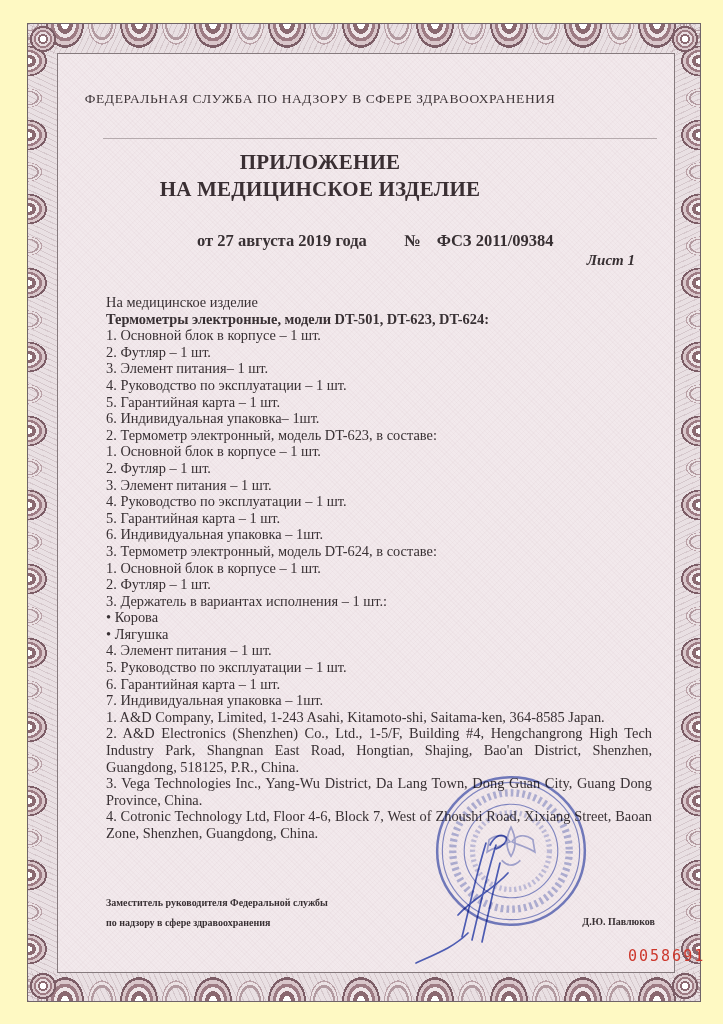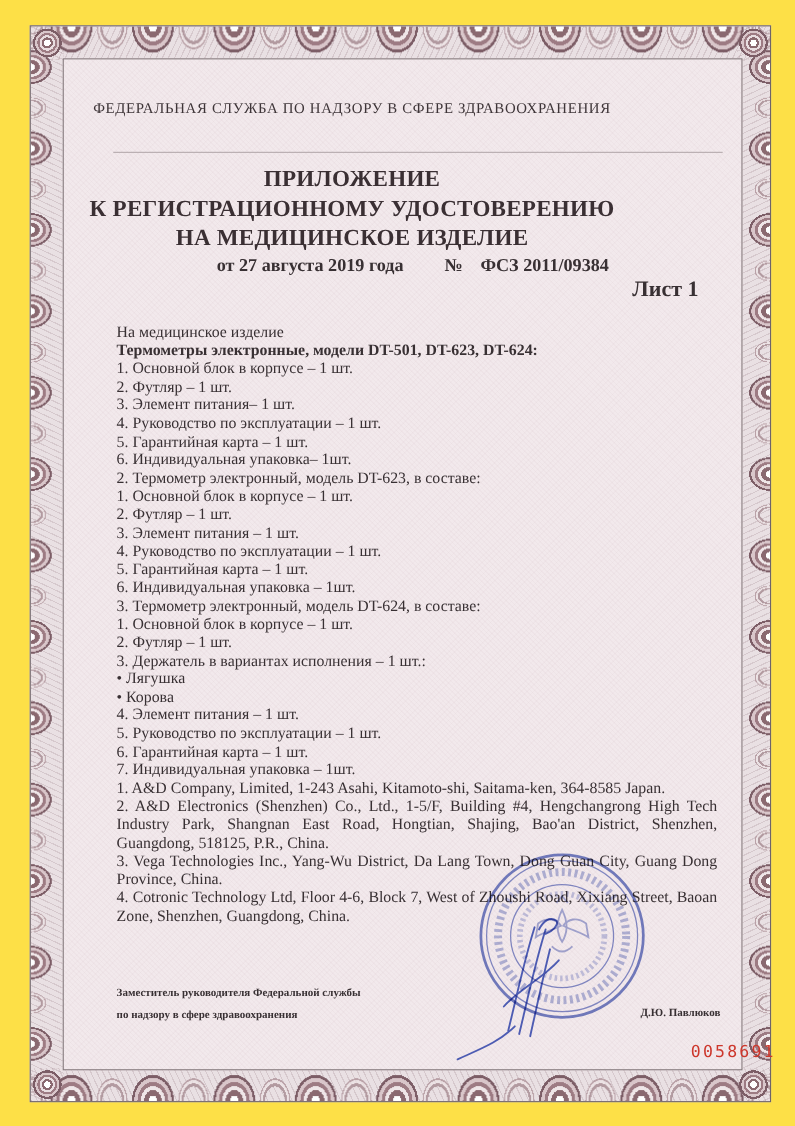--- a/index.html
+++ b/index.html
@@ -1,18 +1,18 @@
 <!DOCTYPE html>
 <html><head>
 <meta charset="utf-8">
 <style>
   html,body{margin:0;padding:0;background:#ffffff;}
   .sheet{
     position:relative;width:723px;height:1024px;overflow:hidden;
-    background:#fde047;
+    background:#fef9c3;
     font-family:"Liberation Serif", serif;color:#383033;
   }
   
   .frame{
     position:absolute;left:27px;top:23px;width:674px;height:979px;
     border:1px solid #6f6468;background:#e9e0e3;box-sizing:border-box;
   }
   .band{position:absolute;}
   .band-top,.band-bottom{left:0;right:0;height:30px;background-repeat:repeat-x;}
   .band-top{top:0;
@@ -54,21 +54,21 @@
   
   .content{position:absolute;left:58px;top:54px;width:618px;height:918px;}
   .centered{position:absolute;left:0;width:524px;text-align:center;}
   .org-header{top:36px;font-size:13.5px;letter-spacing:.6px;line-height:18px;color:#3e3538;}
   .rule{position:absolute;top:84px;left:45px;width:554px;border-top:1px solid #b5aaad;}
   .doc-title{top:95px;font-weight:bold;font-size:21px;line-height:27px;letter-spacing:.2px;color:#3a2f33;}
   .meta-row{position:absolute;top:177px;left:0;width:100%;font-weight:bold;font-size:16.5px;white-space:nowrap;}
   .meta-date{margin-left:139px;}
   .meta-numlabel{margin-left:33px;}
   .meta-number{margin-left:12px;}
-  .sheet-label{position:absolute;top:198px;right:41px;font-weight:bold;font-size:20px;}
+  .sheet-label{position:absolute;top:198px;right:41px;font-weight:bold;font-size:15px;font-style:italic;}
   .body{position:absolute;top:240px;left:48px;width:546px;font-size:14.4px;line-height:16.6px;}
   .body .bold{font-weight:bold;}
   .body p{margin:0;text-align:justify;}
   .sig-block{position:absolute;top:839px;left:48px;width:556px;font-weight:bold;font-size:10px;line-height:19.5px;}
   .sig-name{position:absolute;right:7px;top:19px;white-space:nowrap;}
   .serial{position:absolute;left:570px;top:893px;color:#cd372c;
     font-family:"DejaVu Sans Mono", monospace;font-size:15px;letter-spacing:2px;font-weight:normal;}
   
   .stamp{position:absolute;left:433px;top:773px;width:156px;height:156px;mix-blend-mode:multiply;opacity:.92;}
   .autograph{position:absolute;left:410px;top:815px;width:120px;height:155px;mix-blend-mode:multiply;}
@@ -94,21 +94,20 @@
   <div class="content">
 
     <div class="centered org-header">
       <div>ФЕДЕРАЛЬНАЯ СЛУЖБА ПО НАДЗОРУ В СФЕРЕ ЗДРАВООХРАНЕНИЯ</div>
     </div>
 
     <div class="rule"></div>
 
     <div class="centered doc-title">
       <div>ПРИЛОЖЕНИЕ</div>
-      <div>К РЕГИСТРАЦИОННОМУ УДОСТОВЕРЕНИЮ</div>
       <div>НА МЕДИЦИНСКОЕ ИЗДЕЛИЕ</div>
     </div>
 
     <div class="meta-row">
       <span class="meta-date">от  27 августа 2019 года</span>
       <span class="meta-numlabel">№</span>
       <span class="meta-number">ФСЗ 2011/09384</span>
     </div>
 
     <div class="sheet-label">Лист  1</div>
@@ -127,22 +126,22 @@
           <div>1. Основной блок в корпусе – 1 шт.</div>
           <div>2. Футляр – 1 шт.</div>
           <div>3. Элемент питания – 1 шт.</div>
           <div>4. Руководство по эксплуатации – 1 шт.</div>
           <div>5. Гарантийная карта – 1 шт.</div>
           <div>6. Индивидуальная упаковка – 1шт.</div>
           <div>3. Термометр электронный, модель DT-624, в составе:</div>
           <div>1. Основной блок в корпусе – 1 шт.</div>
           <div>2. Футляр – 1 шт.</div>
           <div>3. Держатель в вариантах исполнения – 1 шт.:</div>
+          <div>• Корова</div>
           <div>• Лягушка</div>
-          <div>• Корова</div>
           <div>4. Элемент питания – 1 шт.</div>
           <div>5. Руководство по эксплуатации – 1 шт.</div>
           <div>6. Гарантийная карта – 1 шт.</div>
           <div>7. Индивидуальная упаковка – 1шт.</div>
         </div>
       <div>
           <p>1. A&amp;D Company, Limited, 1-243 Asahi, Kitamoto-shi, Saitama-ken, 364-8585 Japan.</p>
           <p>2.  A&amp;D Electronics (Shenzhen) Co., Ltd., 1-5/F, Building #4, Hengchangrong High Tech Industry Park, Shangnan East Road, Hongtian, Shajing, Bao'an District, Shenzhen, Guangdong, 518125, P.R., China.</p>
           <p>3. Vega Technologies Inc., Yang-Wu District, Da Lang Town, Dong Guan City, Guang Dong Province, China.</p>
           <p>4. Cotronic Technology Ltd, Floor 4-6, Block 7, West of Zhoushi Road, Xixiang Street, Baoan Zone, Shenzhen, Guangdong, China.</p>

